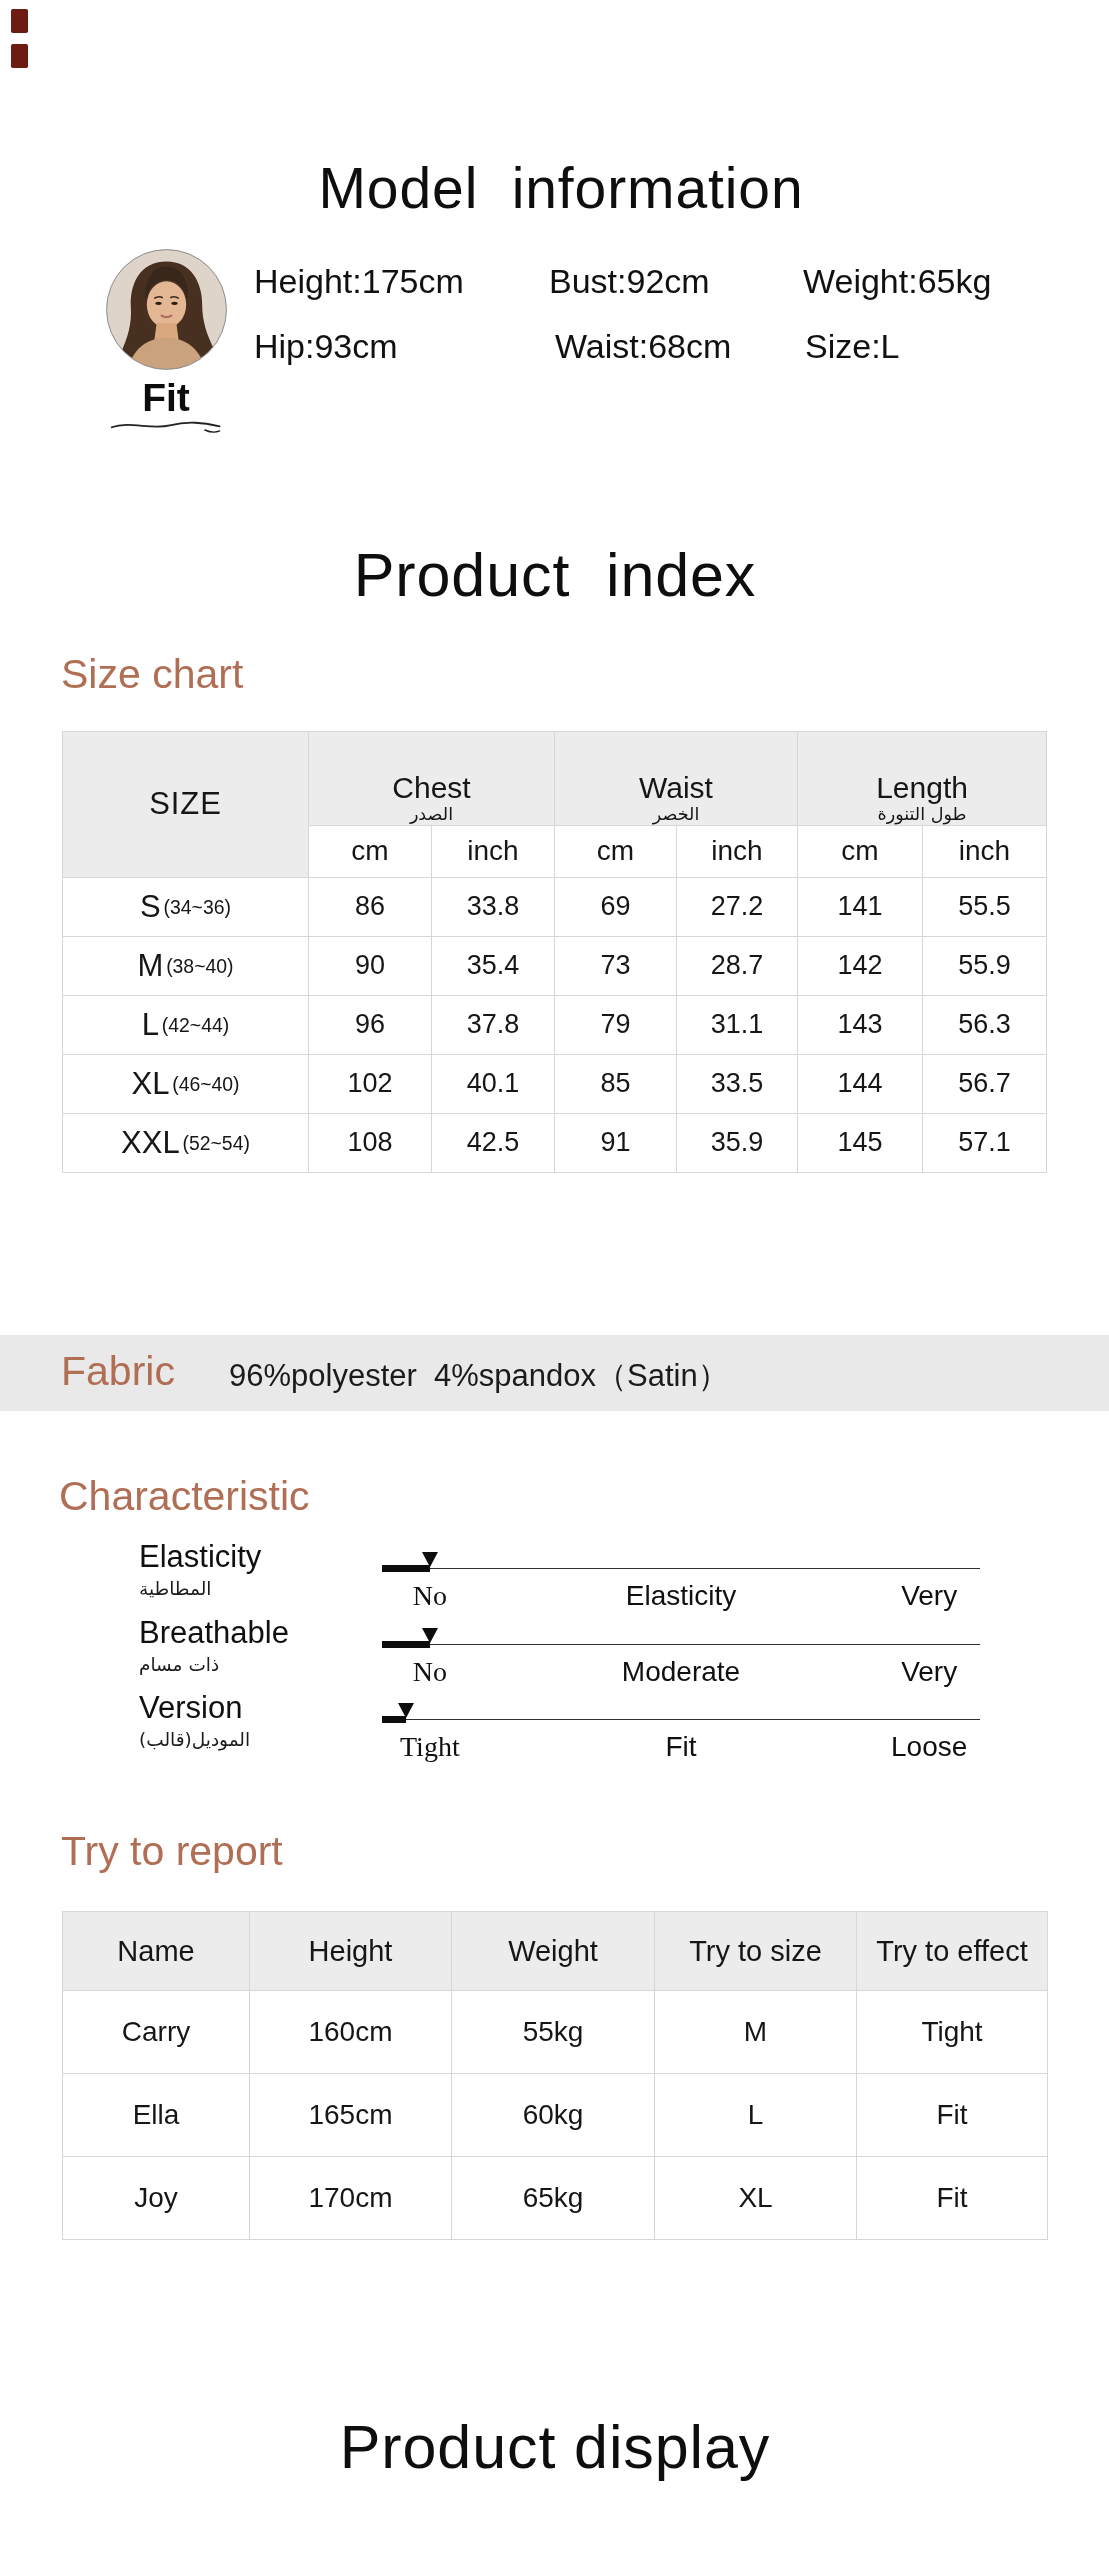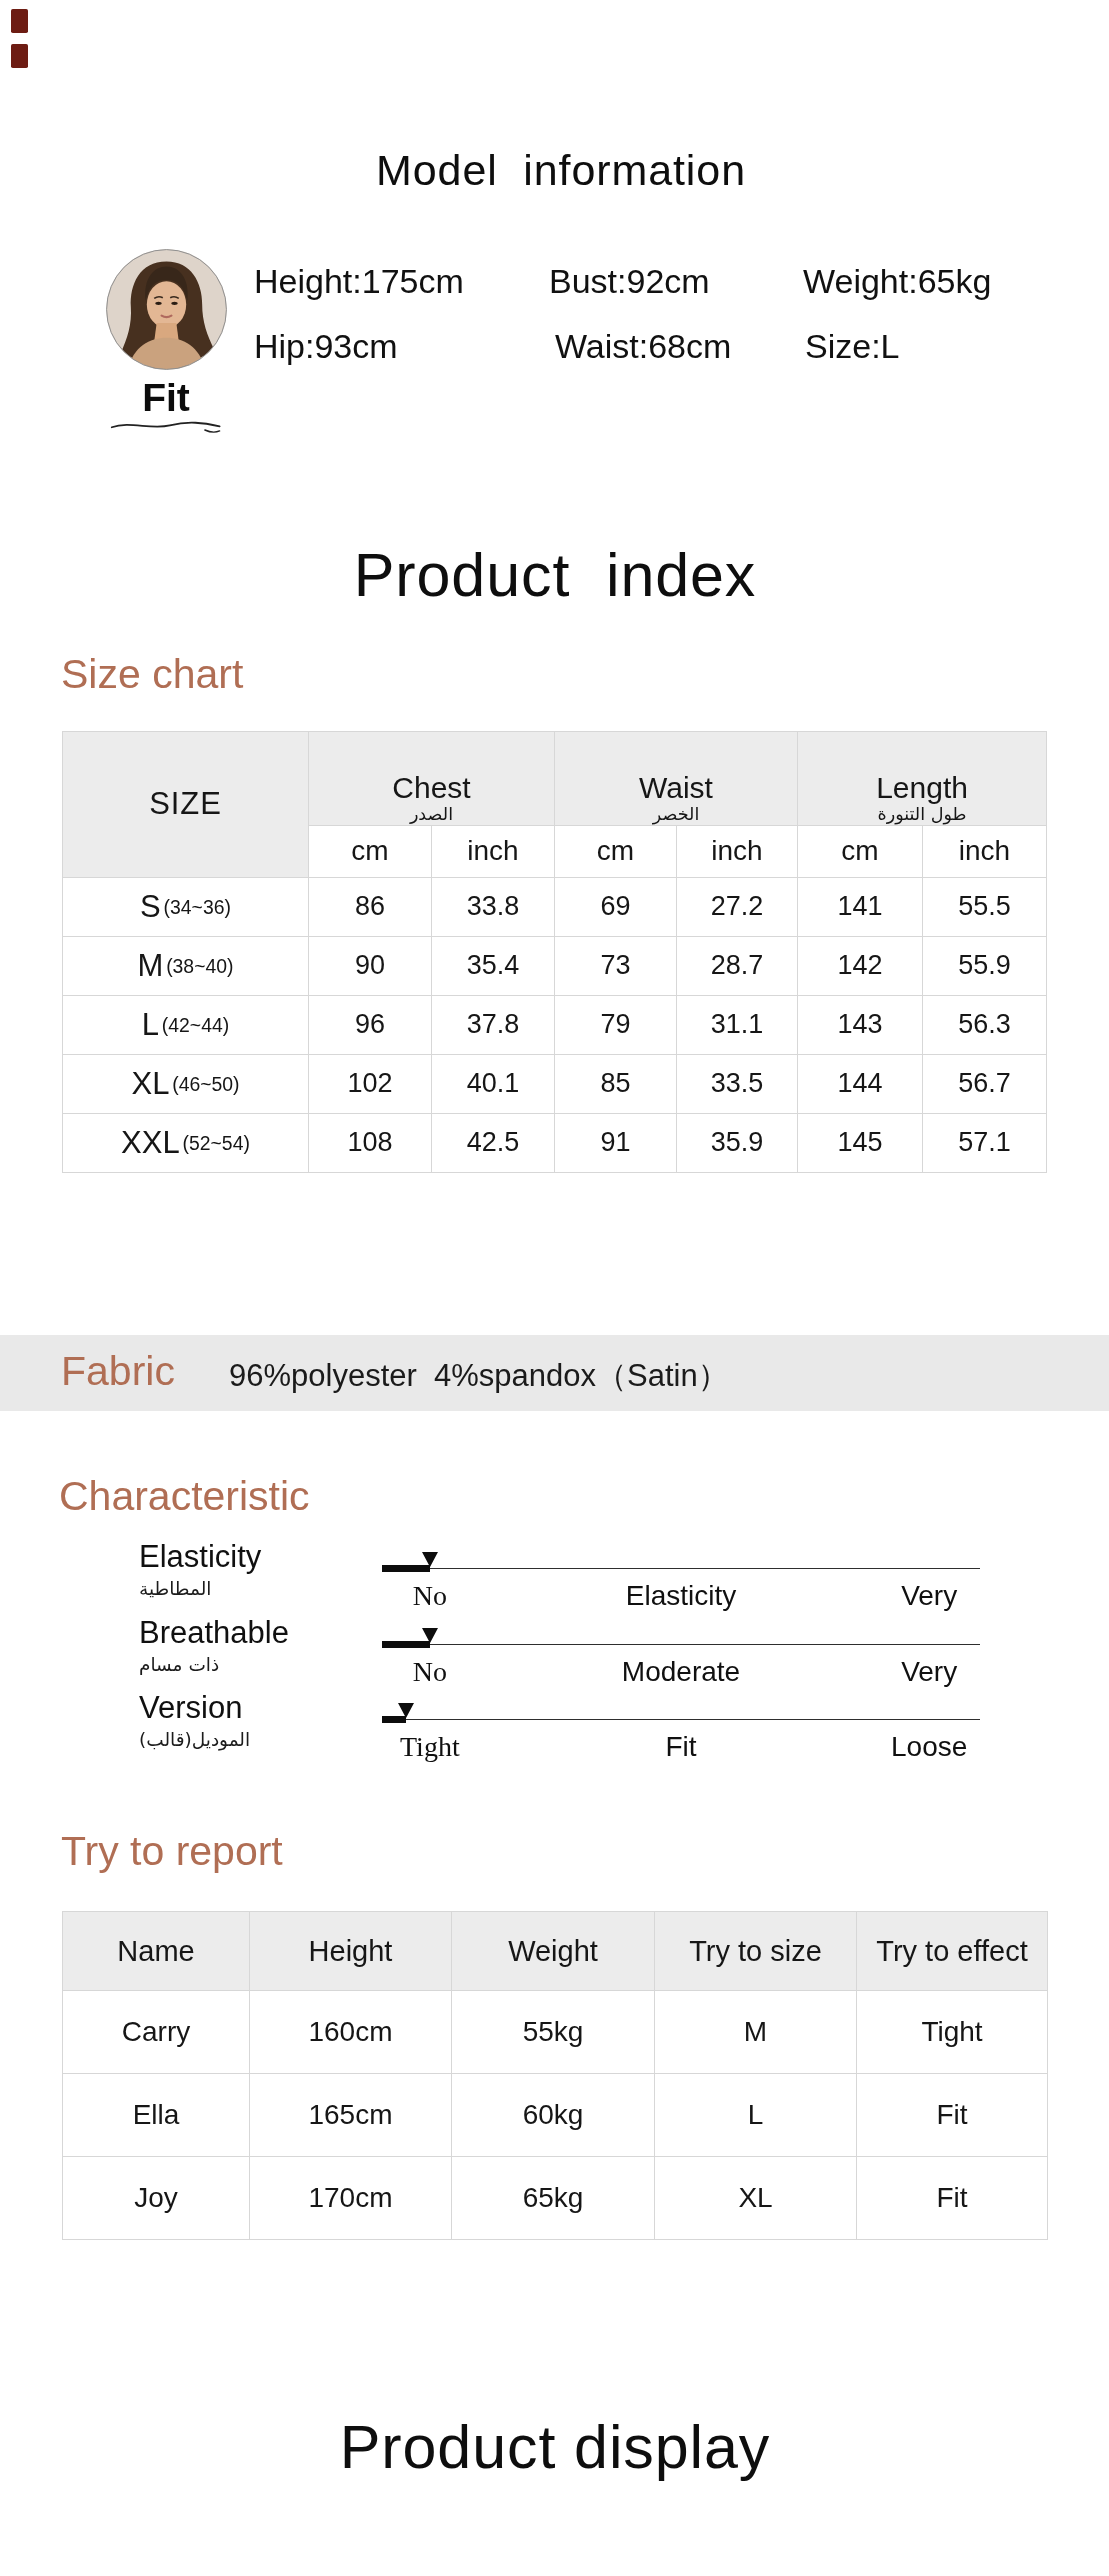--- a/index.html
+++ b/index.html
@@ -10,21 +10,21 @@
   }
   .abs { position:absolute; }
 
   
   .artifact { position:absolute; width:16.6px; height:24px; background:#6d1c13; border-radius:1.8px; }
   .artifact.a1 { left:11px; top:9.2px; }
   .artifact.a2 { left:11px; top:44px; }
 
   
   .h-title { left:0; width:1110px; text-align:center; font-weight:400; color:#0e0e0e; white-space:pre; letter-spacing:0.9px; }
-  .model-title   { top:146px;  font-size:43px;padding-left:12px; }
+  .model-title   { top:155px;  font-size:57px;padding-left:12px; }
   .index-title   { top:540px;  font-size:61px; }
   .display-title { top:2412px; font-size:61px; }
 
   
   .section-heading { font-size:41px; color:#b06e54; font-weight:400; }
   .size-chart-heading      { left:61px; top:651px; }
   .characteristic-heading  { left:59px; top:1473px; }
   .try-heading             { left:61px; top:1828px; }
 
   
@@ -189,21 +189,21 @@
       <tr>
         <td class="size-cell"><span class="sz">L</span><span class="rg">(42~44)</span></td>
         <td>96</td>
         <td>37.8</td>
         <td>79</td>
         <td>31.1</td>
         <td>143</td>
         <td>56.3</td>
       </tr>
       <tr>
-        <td class="size-cell"><span class="sz">XL</span><span class="rg">(46~50)</span></td>
+        <td class="size-cell"><span class="sz">XL</span><span class="rg">(46~40)</span></td>
         <td>102</td>
         <td>40.1</td>
         <td>85</td>
         <td>33.5</td>
         <td>144</td>
         <td>56.7</td>
       </tr>
       <tr>
         <td class="size-cell"><span class="sz">XXL</span><span class="rg">(52~54)</span></td>
         <td>108</td>

